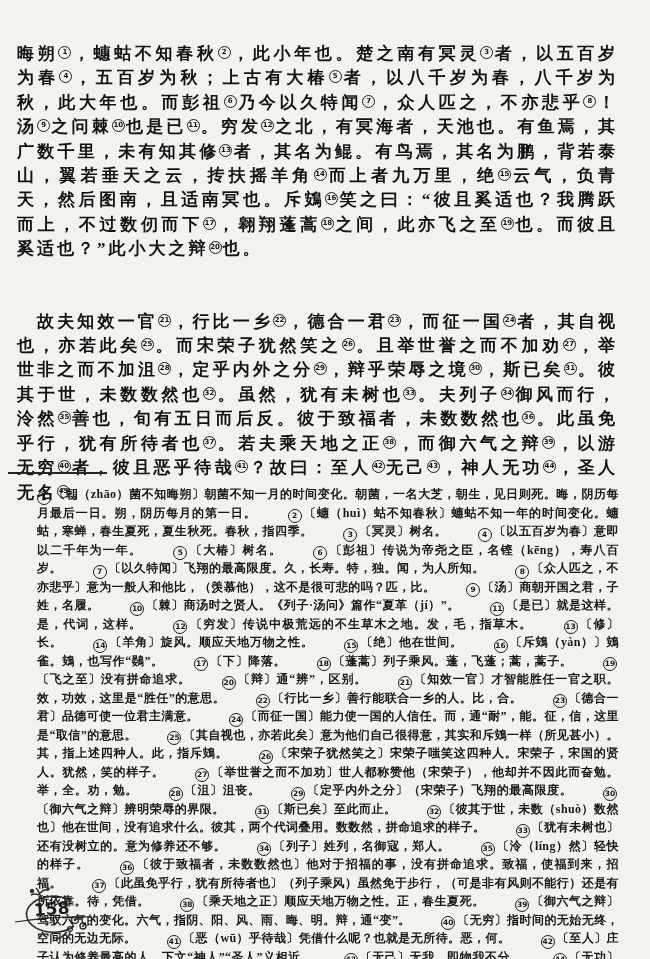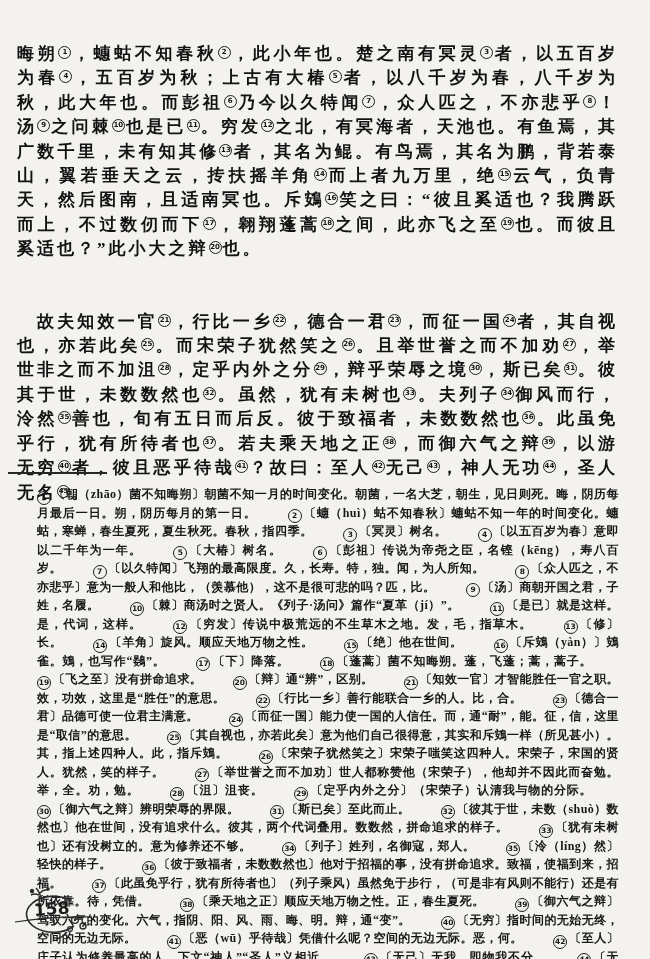--- a/index.html
+++ b/index.html
@@ -91,21 +91,21 @@
   <span class="note"><span class="note-num">13</span><span class="note-text">〔修〕长。</span></span>
 
   <span class="note"><span class="note-num">14</span><span class="note-text">〔羊角〕旋风。顺应天地万物之性。</span></span>
 
   <span class="note"><span class="note-num">15</span><span class="note-text">〔绝〕他在世间。</span></span>
 
   <span class="note"><span class="note-num">16</span><span class="note-text">〔斥鴳（yàn）〕鴳雀。鴳，也写作“鷃”。</span></span>
 
   <span class="note"><span class="note-num">17</span><span class="note-text">〔下〕降落。</span></span>
 
-  <span class="note"><span class="note-num">18</span><span class="note-text">〔蓬蒿〕菌不知晦朔。蓬，飞蓬；蒿，蒿子。</span></span>
+  <span class="note"><span class="note-num">18</span><span class="note-text">〔蓬蒿〕列子乘风。蓬，飞蓬；蒿，蒿子。</span></span>
 
   <span class="note"><span class="note-num">19</span><span class="note-text">〔飞之至〕没有拼命追求。</span></span>
 
   <span class="note"><span class="note-num">20</span><span class="note-text">〔辩〕通“辨”，区别。</span></span>
 
   <span class="note"><span class="note-num">21</span><span class="note-text">〔知效一官〕才智能胜任一官之职。效，功效，这里是“胜任”的意思。</span></span>
 
   <span class="note"><span class="note-num">22</span><span class="note-text">〔行比一乡〕善行能联合一乡的人。比，合。</span></span>
 
   <span class="note"><span class="note-num">23</span><span class="note-text">〔德合一君〕品德可使一位君主满意。</span></span>
@@ -113,21 +113,21 @@
   <span class="note"><span class="note-num">24</span><span class="note-text">〔而征一国〕能力使一国的人信任。而，通“耐”，能。征，信，这里是“取信”的意思。</span></span>
 
   <span class="note"><span class="note-num">25</span><span class="note-text">〔其自视也，亦若此矣〕意为他们自己很得意，其实和斥鴳一样（所见甚小）。其，指上述四种人。此，指斥鴳。</span></span>
 
   <span class="note"><span class="note-num">26</span><span class="note-text">〔宋荣子犹然笑之〕宋荣子嗤笑这四种人。宋荣子，宋国的贤人。犹然，笑的样子。</span></span>
 
   <span class="note"><span class="note-num">27</span><span class="note-text">〔举世誉之而不加劝〕世人都称赞他（宋荣子），他却并不因此而奋勉。举，全。劝，勉。</span></span>
 
   <span class="note"><span class="note-num">28</span><span class="note-text">〔沮〕沮丧。</span></span>
 
-  <span class="note"><span class="note-num">29</span><span class="note-text">〔定乎内外之分〕（宋荣子）认清我与物的分际。</span></span>
+  <span class="note"><span class="note-num">29</span><span class="note-text">〔定乎内外之分〕（宋荣子）飞翔的最高限度。</span></span>
 
   <span class="note"><span class="note-num">30</span><span class="note-text">〔御六气之辩〕辨明荣辱的界限。</span></span>
 
   <span class="note"><span class="note-num">31</span><span class="note-text">〔斯已矣〕至此而止。</span></span>
 
   <span class="note"><span class="note-num">32</span><span class="note-text">〔彼其于世，未数（shuò）数然也〕他在世间，没有追求什么。彼其，两个代词叠用。数数然，拼命追求的样子。</span></span>
 
   <span class="note"><span class="note-num">33</span><span class="note-text">〔犹有未树也〕还有没树立的。意为修养还不够。</span></span>
 
   <span class="note"><span class="note-num">34</span><span class="note-text">〔列子〕姓列，名御寇，郑人。</span></span>
@@ -137,21 +137,21 @@
   <span class="note"><span class="note-num">36</span><span class="note-text">〔彼于致福者，未数数然也〕他对于招福的事，没有拼命追求。致福，使福到来，招福。</span></span>
 
   <span class="note"><span class="note-num">37</span><span class="note-text">〔此虽免乎行，犹有所待者也〕（列子乘风）虽然免于步行，（可是非有风则不能行）还是有所依靠。待，凭借。</span></span>
 
   <span class="note"><span class="note-num">38</span><span class="note-text">〔乘天地之正〕顺应天地万物之性。正，春生夏死。</span></span>
 
   <span class="note"><span class="note-num">39</span><span class="note-text">〔御六气之辩〕驾驭六气的变化。六气，指阴、阳、风、雨、晦、明。辩，通“变”。</span></span>
 
   <span class="note"><span class="note-num">40</span><span class="note-text">〔无穷〕指时间的无始无终，空间的无边无际。</span></span>
 
-  <span class="note"><span class="note-num">41</span><span class="note-text">〔恶（wū）乎待哉〕凭借什么呢？空间的无边无际。恶，何。</span></span>
+  <span class="note"><span class="note-num">41</span><span class="note-text">〔恶（wū）乎待哉〕凭借什么呢？也就是无所待。恶，何。</span></span>
 
   <span class="note"><span class="note-num">42</span><span class="note-text">〔至人〕庄子认为修养最高的人。下文“神人”“圣人”义相近。</span></span>
 
   <span class="note"><span class="note-num">43</span><span class="note-text">〔无己〕无我。即物我不分。</span></span>
 
   <span class="note"><span class="note-num">44</span><span class="note-text">〔无功〕无所为，故无功利。</span></span>
 
   
 </section>
 

